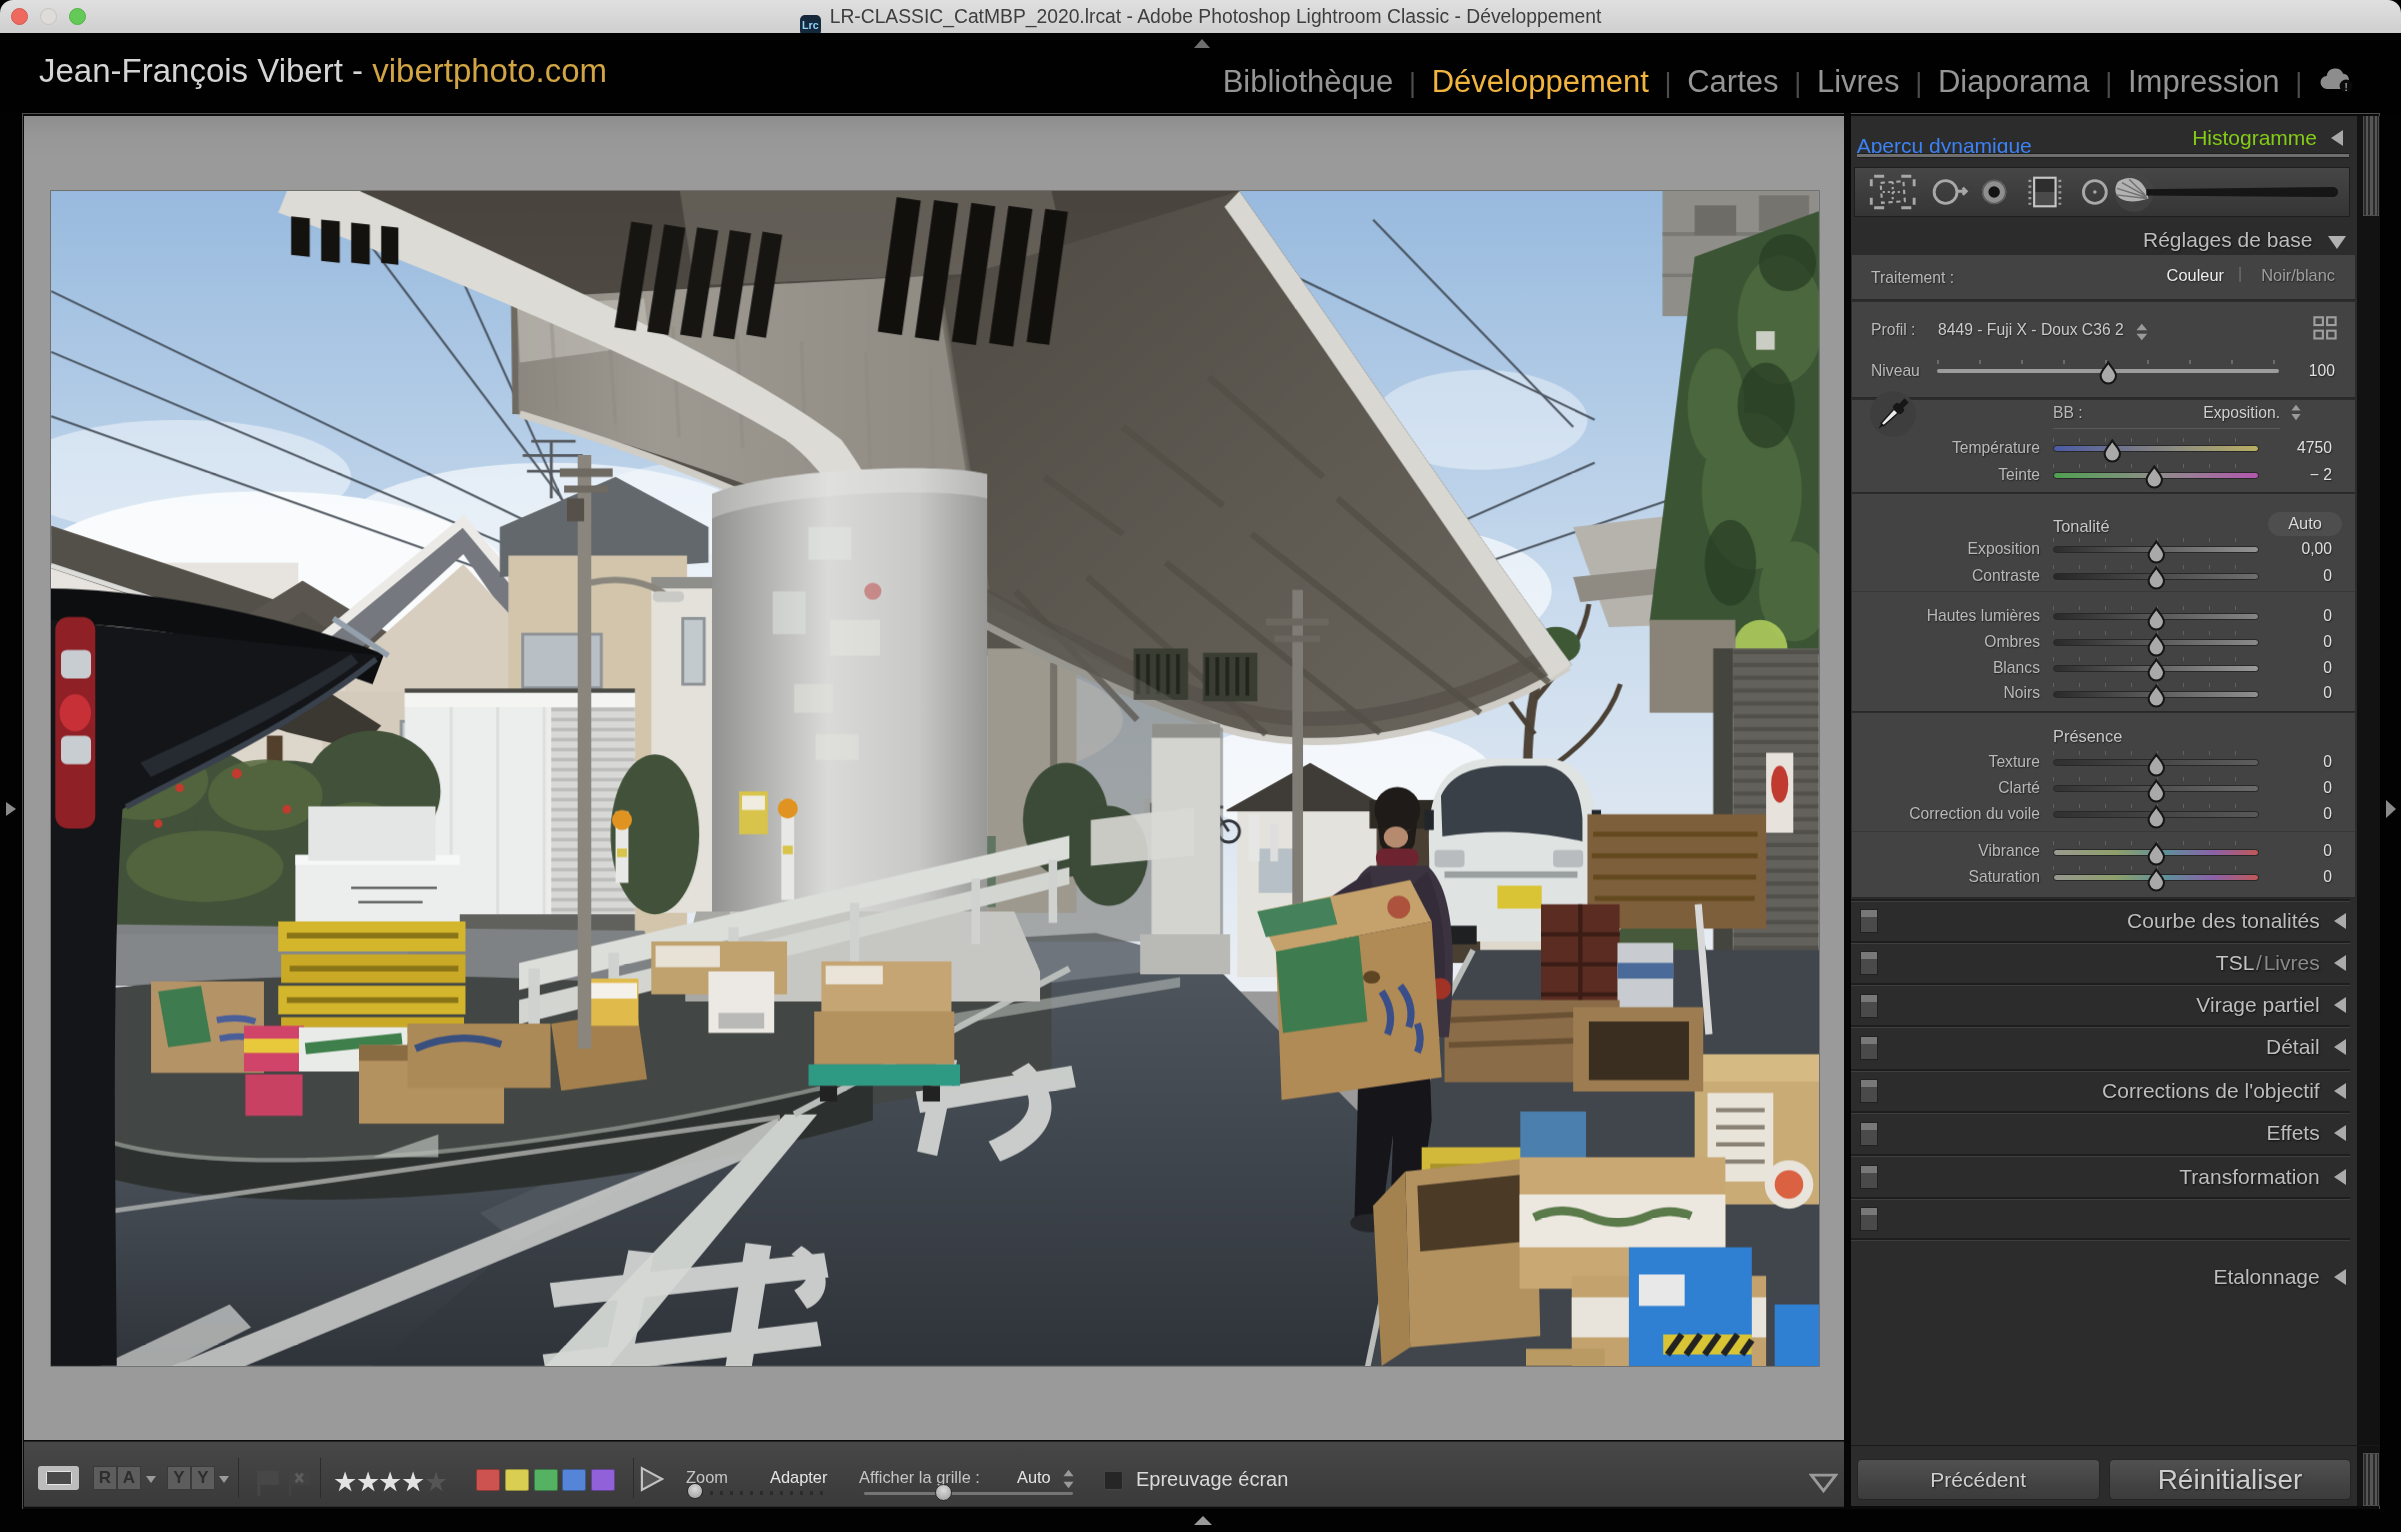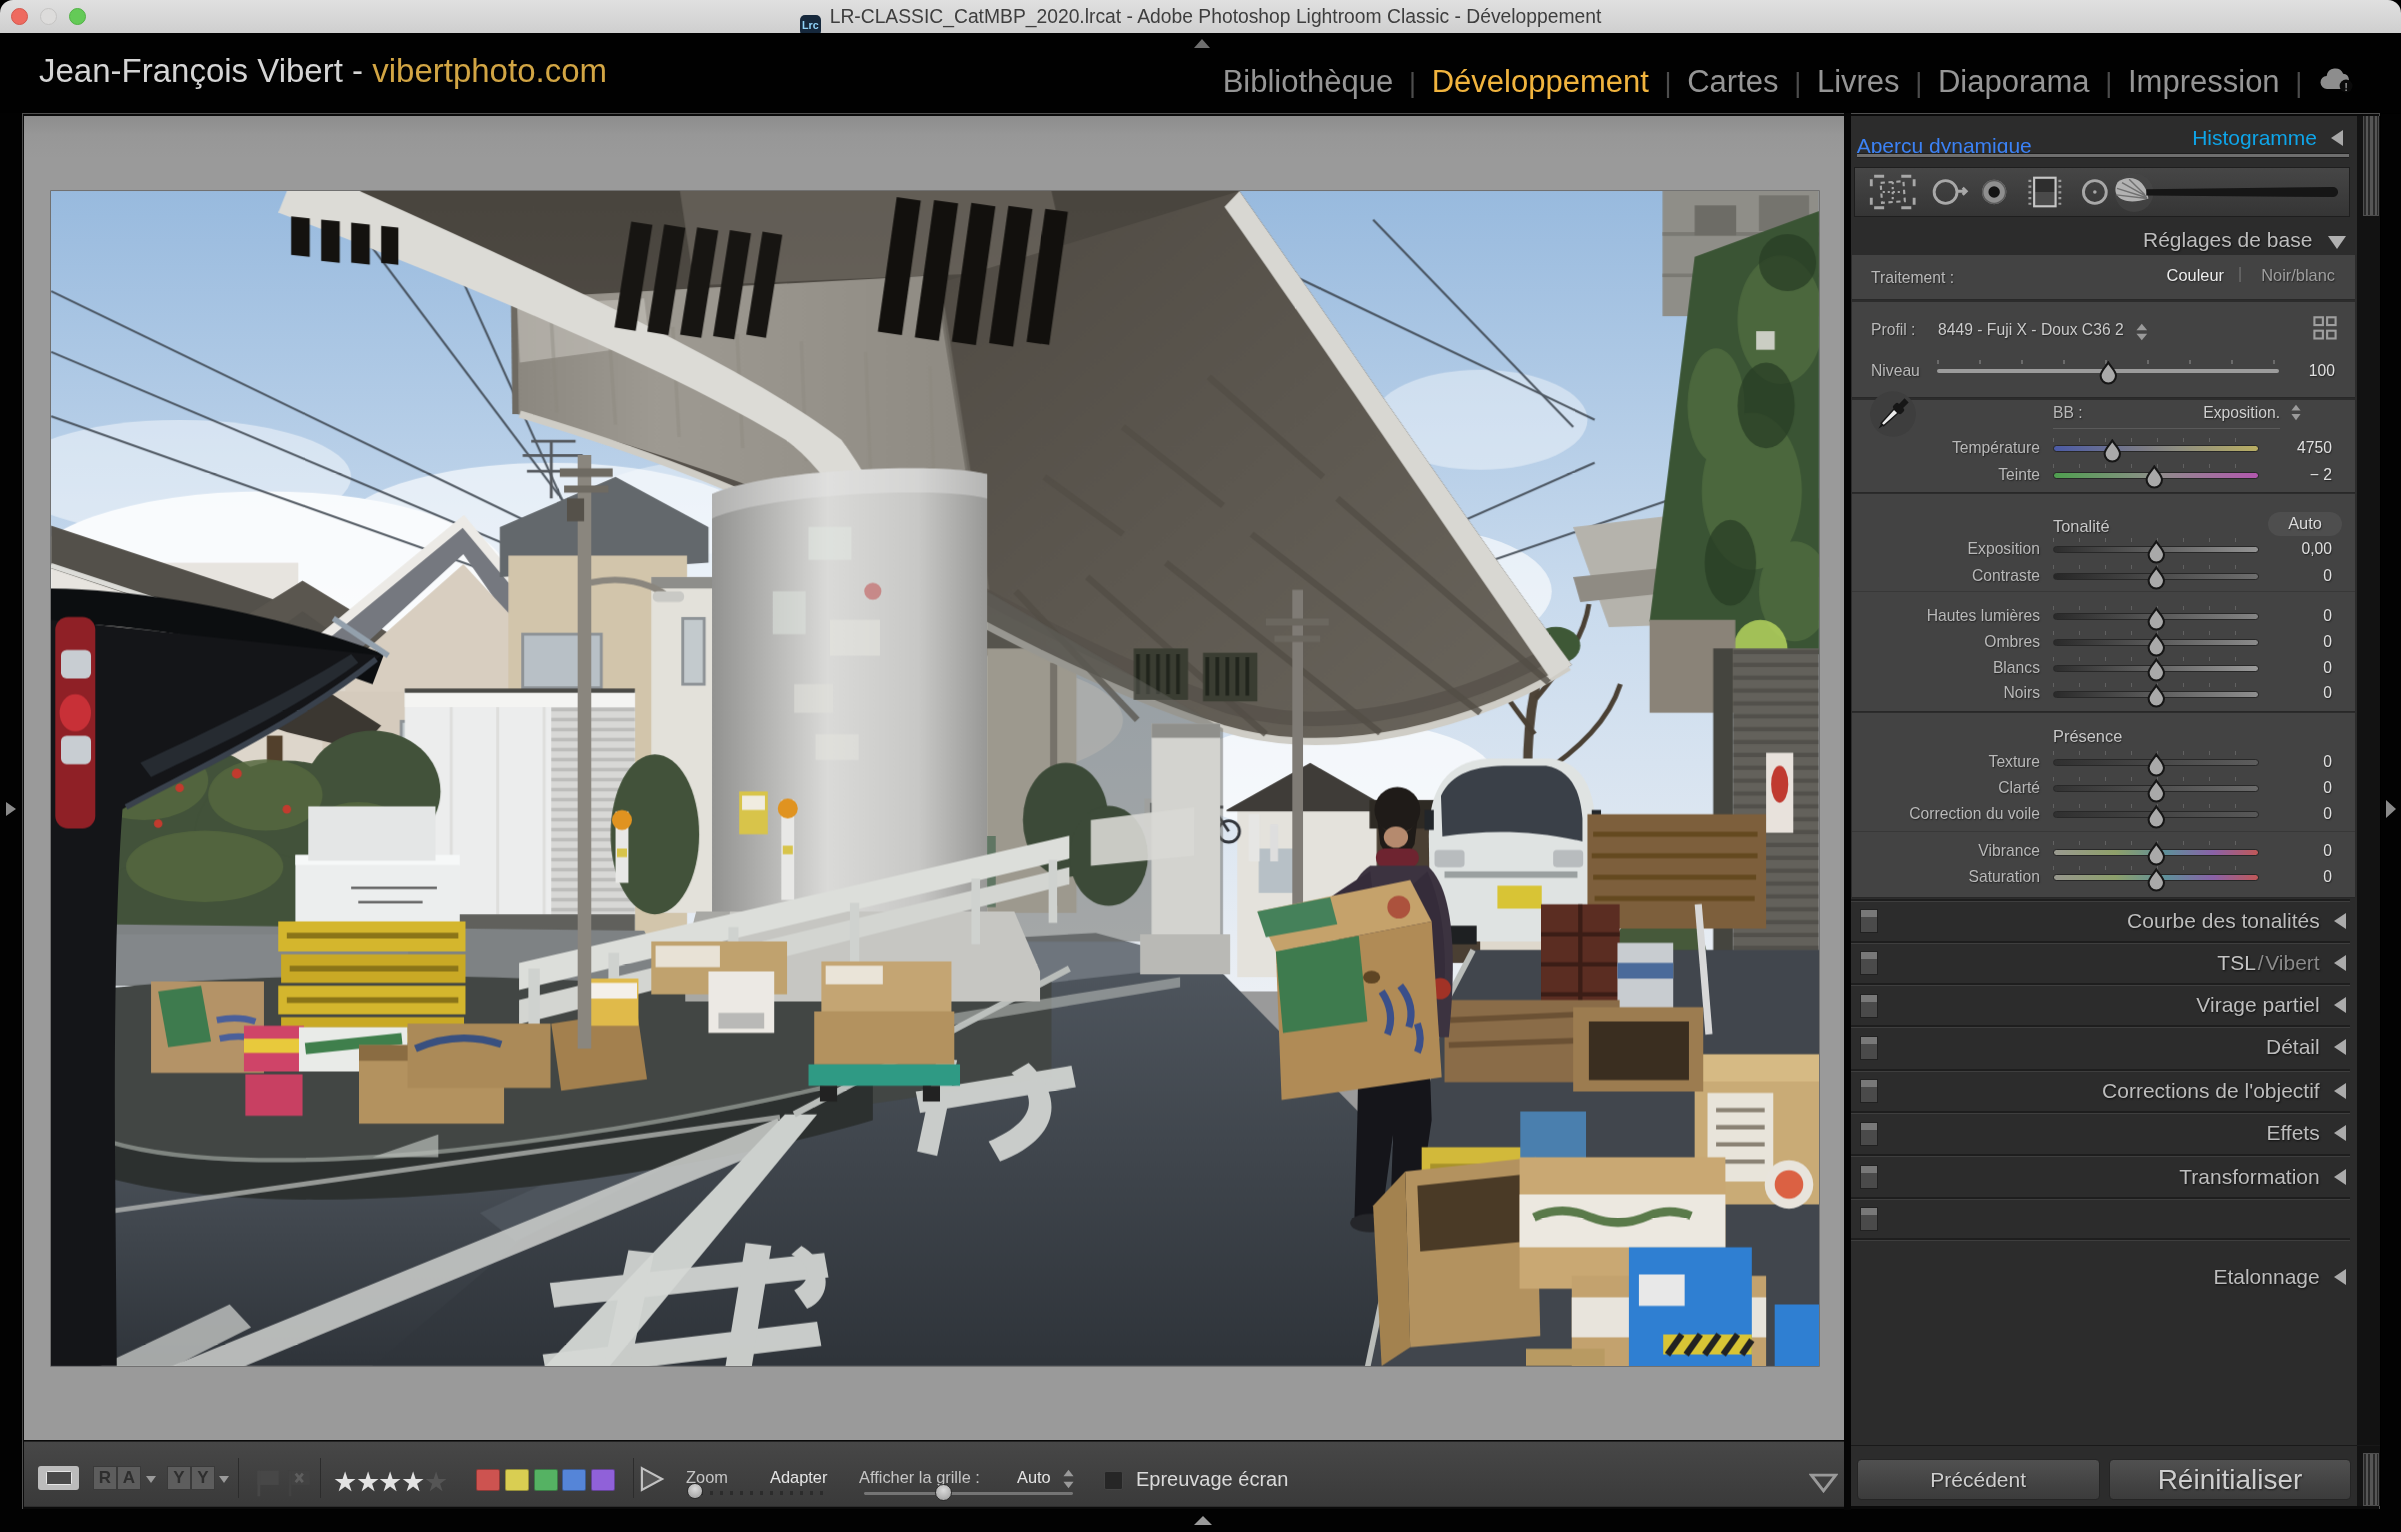--- a/index.html
+++ b/index.html
@@ -18,21 +18,21 @@
 #leftstrip{position:absolute;left:0;top:113px;width:22px;height:1419px;background:#020202}
 #rightstrip{position:absolute;left:2381px;top:114px;width:20px;height:1395px;background:#020202}
 #botstrip{position:absolute;left:0;top:1509px;width:2401px;height:23px;background:#020202}
 .sidearrow{position:absolute;width:0;height:0}
 #canvas{position:absolute;left:24px;top:116px;width:1820px;height:1324px;background:linear-gradient(#8d8d8d 0px,#979797 18.6px,#9a9a9a 43px)}
 #photo{position:absolute;left:27px;top:75px;width:1768px;height:1175px;box-shadow:0 0 0 0.7px rgba(40,40,40,.5)}
 #toolbar{position:absolute;left:24px;top:1441px;width:1820px;height:66px;background:linear-gradient(#474747,#3a3a3a);border-top:1.4px solid #232323;border-bottom:1.4px solid #2d2d2d}
 #toolbar .lab{position:absolute;font-size:16.4px;color:#c5c5c5}
 #rpanel{position:absolute;left:1851px;top:116px;width:529px;height:1390px;background:#2c2c2c;overflow:hidden}
 #rdivider{position:absolute;left:1844px;top:113px;width:7.1px;height:1397px;background:#060606}
-#rpanel .hdrtxt{font-size:21px;color:#0ea5e9}
+#rpanel .hdrtxt{font-size:21px;color:#84cc16}
 #rpanel .blk{position:absolute;left:1.4px;width:503px;background:#434343;border-bottom:1.4px solid #282828}
 #rpanel .lbl{position:absolute;font-size:15.7px;color:#b9b9b9;text-shadow:0.7px 1.4px 1.4px rgba(0,0,0,.5);line-height:20px}
 #rpanel .val{position:absolute;font-size:15.7px;color:#e0e0e0;text-align:right;width:79px;text-shadow:0.7px 1.4px 1.4px rgba(0,0,0,.5);line-height:20px}
 .track{position:absolute;height:7.1px;border-radius:3.6px;border:0.7px solid #282828}
 .ticks{position:absolute;height:4.3px;width:206px;background-image:repeating-linear-gradient(90deg,#616161 0 1.4px,transparent 1.4px 26px)}
 .phdr{position:absolute;left:0;width:529px;font-size:21px;color:#bdbdbd;text-align:right;text-shadow:0.7px 1.4px 2.1px rgba(0,0,0,.7);line-height:26px}
 .phdr .tri{display:inline-block;width:0;height:0;border-top:8.6px solid transparent;border-bottom:8.6px solid transparent;border-right:12px solid #ababab;margin-left:14.3px;vertical-align:-0.7px}
 .ptgl{position:absolute;left:8.6px;width:18.6px;height:23.6px;background:linear-gradient(#787878 0 7.1px,#4a4a4a 7.1px 100%);border:0.7px solid #212121}
 .psep{position:absolute;left:0;width:499px;height:2.9px;background:#1e1e1e;border-bottom:1.4px solid #3e3e3e}
 </style></head>
@@ -709,21 +709,21 @@
 <div class="track" style="left:202px;top:758px;width:206px;background:linear-gradient(90deg,#98988e 0%,#8da06c 30%,#5f8f9a 55%,#8a62a8 78%,#c05858 100%)"></div>
 <svg style="position:absolute;left:296px;top:752px" width="18.6" height="23.6" viewBox="0 0 36 46">
       <path d="M18 3 C23 12 33 19 33 29 a15 15 0 1 1 -30 0 C3 19 13 12 18 3 Z" fill="#a9a9a9" stroke="#161616" stroke-width="4"></path>
     </svg>
 <div class="val" style="left:402px;top:751px">0</div>
 <div class="psep" style="top:783px"></div>
 <div class="ptgl" style="top:793px"></div>
 <div class="phdr" style="top:792px;width:495px">Courbe des tonalités<span class="tri"></span></div>
 <div class="psep" style="top:825px"></div>
 <div class="ptgl" style="top:835px"></div>
-<div class="phdr" style="top:834px;width:495px"><span style="color:#c4c4c4">TSL</span><span style="color:#8a8a8a"> / Vibert</span><span class="tri"></span></div>
+<div class="phdr" style="top:834px;width:495px"><span style="color:#c4c4c4">TSL</span><span style="color:#8a8a8a"> / Livres</span><span class="tri"></span></div>
 <div class="psep" style="top:867px"></div>
 <div class="ptgl" style="top:878px"></div>
 <div class="phdr" style="top:876px;width:495px">Virage partiel<span class="tri"></span></div>
 <div class="psep" style="top:909px"></div>
 <div class="ptgl" style="top:920px"></div>
 <div class="phdr" style="top:918px;width:495px">Détail<span class="tri"></span></div>
 <div class="psep" style="top:953px"></div>
 <div class="ptgl" style="top:963px"></div>
 <div class="phdr" style="top:962px;width:495px">Corrections de l'objectif<span class="tri"></span></div>
 <div class="psep" style="top:995px"></div>

